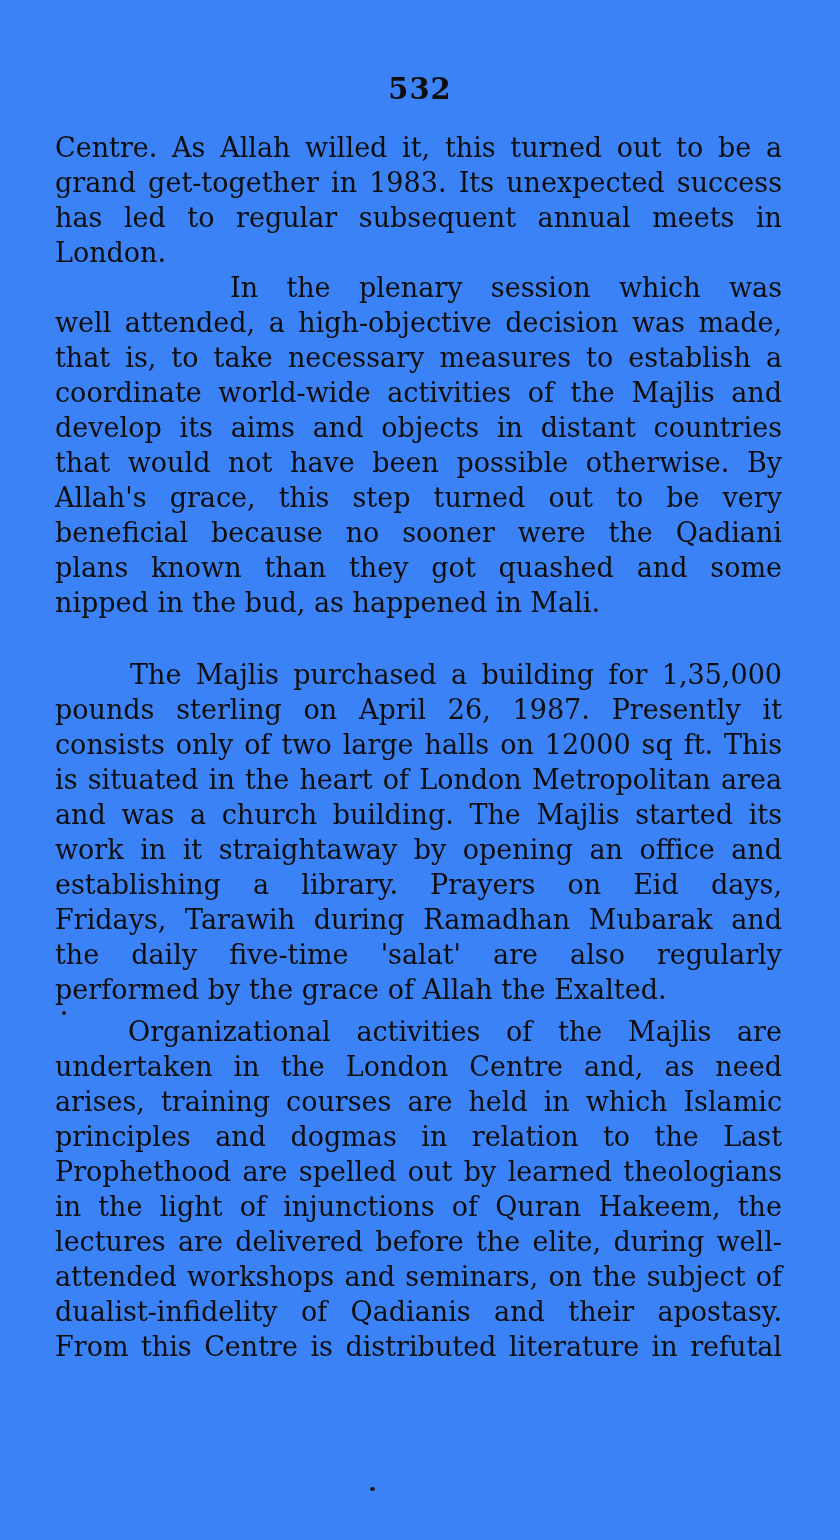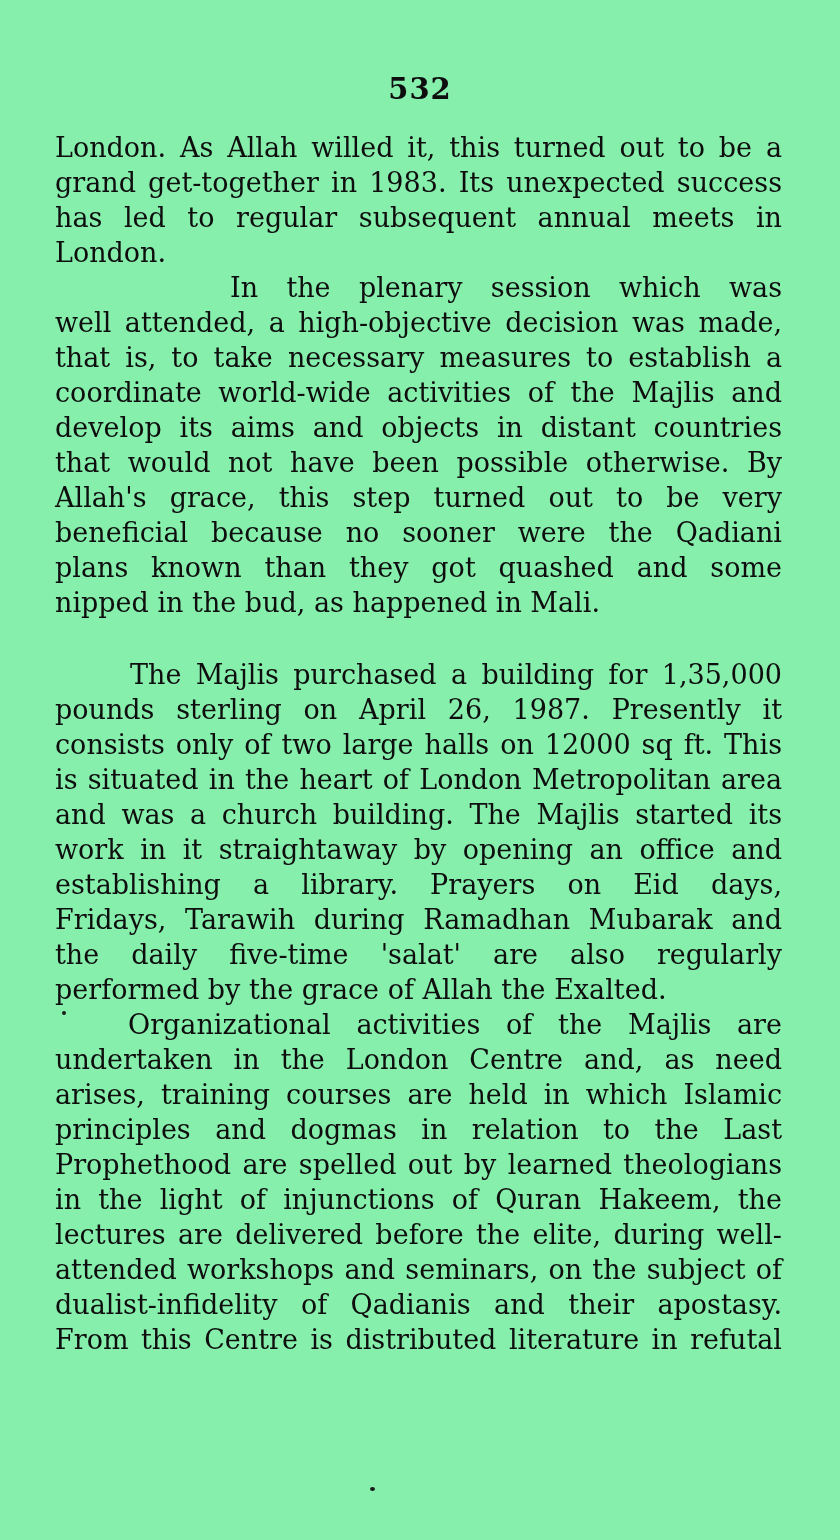--- a/index.html
+++ b/index.html
@@ -4,21 +4,21 @@
 <style>
   html, body {
     margin: 0;
     padding: 0;
     background: #ffffff;
   }
   .page {
     position: relative;
     width: 840px;
     height: 1540px;
-    background: #86efac;
+    background: #3b82f6;
     color: #0e0e0e;
     font-family: "DejaVu Serif", serif;
     overflow: hidden;
   }
   .page-number {
     position: absolute;
     top: 72px;
     left: 0;
     width: 100%;
     text-align: center;
@@ -54,21 +54,21 @@
   .artifact.dot-below-last-line { left: 370px; top: 1487px; width: 5px; height: 4px; }
 </style>
 </head>
 <body>
 
 <div class="page">
   <div class="page-number">532</div>
 
   <div class="text-block" id="text-block">
       <div class="paragraph" style="margin-top: 0px;">
-        <div class="line">London. As Allah willed it, this turned out to be a</div>
+        <div class="line">Centre. As Allah willed it, this turned out to be a</div>
         <div class="line">grand get-together in 1983. Its unexpected success</div>
         <div class="line">has led to regular subsequent annual meets in</div>
         <div class="line end">London.</div>
       </div>
       <div class="paragraph" style="">
         <div class="line" style="text-indent: 175px;">In the plenary session which was</div>
         <div class="line">well attended, a high-objective decision was made,</div>
         <div class="line">that is, to take necessary measures to establish a</div>
         <div class="line">coordinate world-wide activities of the Majlis and</div>
         <div class="line">develop its aims and objects in distant countries</div>
@@ -83,21 +83,21 @@
         <div class="line">pounds sterling on April 26, 1987. Presently it</div>
         <div class="line">consists only of two large halls on 12000 sq ft. This</div>
         <div class="line">is situated in the heart of London Metropolitan area</div>
         <div class="line">and was a church building. The Majlis started its</div>
         <div class="line">work in it straightaway by opening an office and</div>
         <div class="line">establishing a library. Prayers on Eid days,</div>
         <div class="line">Fridays, Tarawih during Ramadhan Mubarak and</div>
         <div class="line"><span>the daily five-time </span><span class="italic">'salat'</span><span> are also regularly</span></div>
         <div class="line end">performed by the grace of Allah the Exalted.</div>
       </div>
-      <div class="paragraph" style="margin-top: 0;">
+      <div class="paragraph" style="margin-top: 7px;">
         <div class="line" style="text-indent: 73px;">Organizational activities of the Majlis are</div>
         <div class="line">undertaken in the London Centre and, as need</div>
         <div class="line">arises, training courses are held in which Islamic</div>
         <div class="line">principles and dogmas in relation to the Last</div>
         <div class="line">Prophethood are spelled out by learned theologians</div>
         <div class="line">in the light of injunctions of Quran Hakeem, the</div>
         <div class="line">lectures are delivered before the elite, during well-</div>
         <div class="line">attended workshops and seminars, on the subject of</div>
         <div class="line">dualist-infidelity of Qadianis and their apostasy.</div>
         <div class="line">From this Centre is distributed literature in refutal</div>

